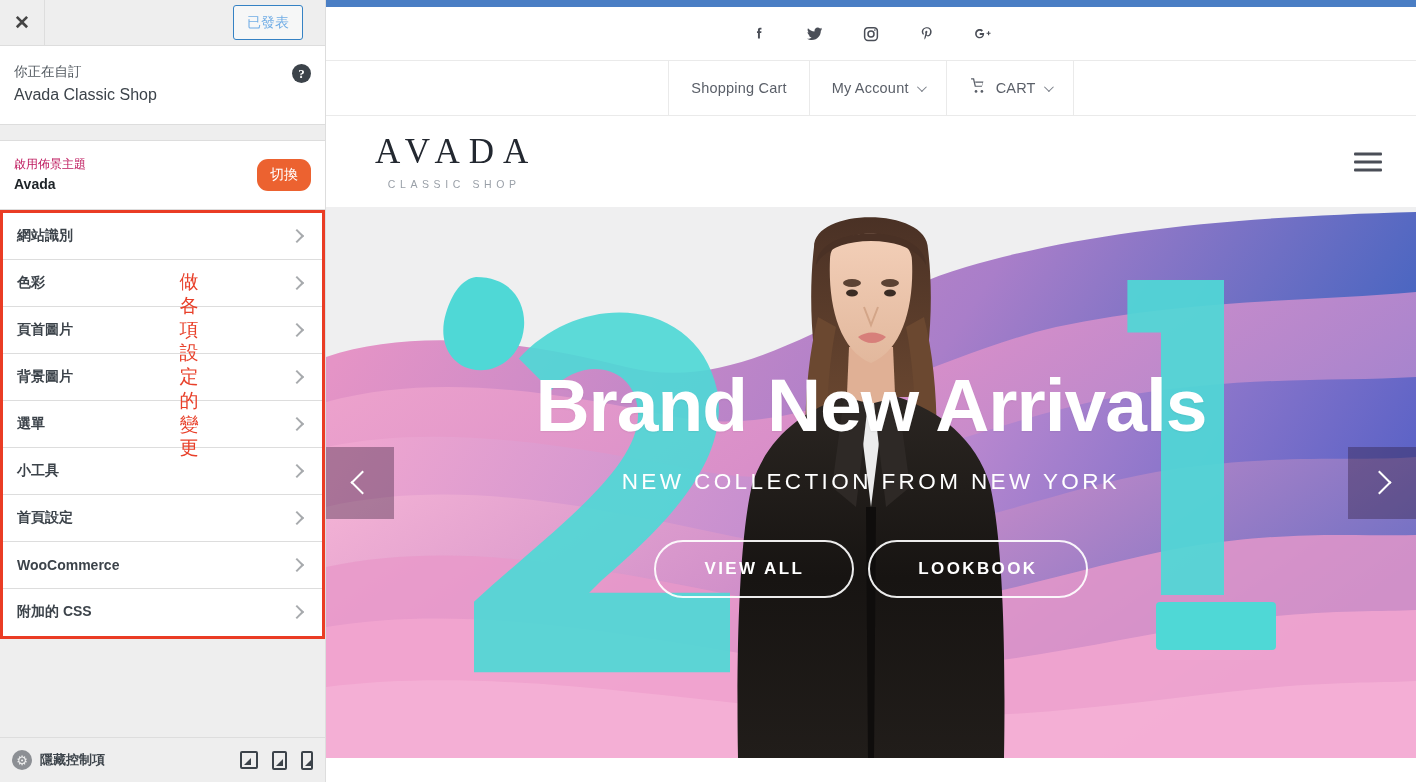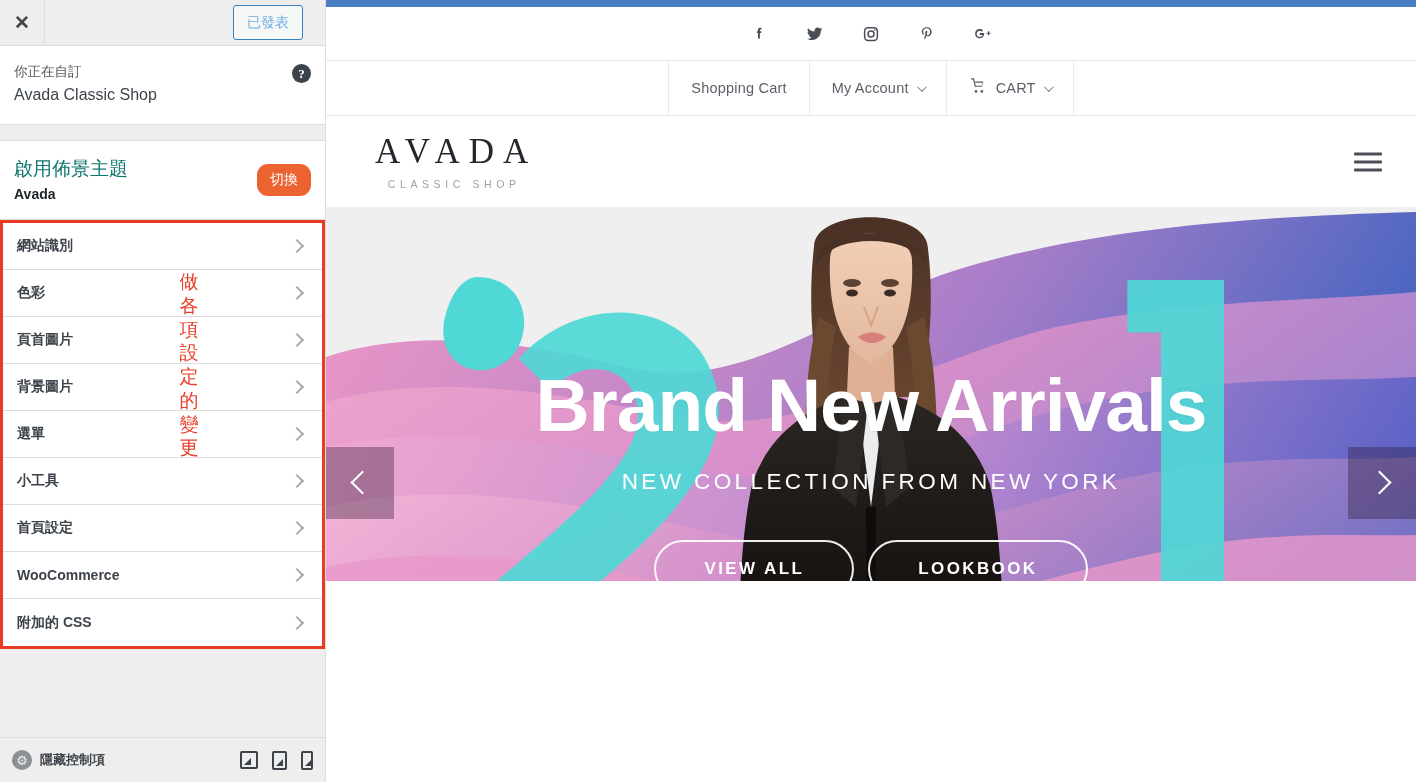--- a/index.html
+++ b/index.html
@@ -51,21 +51,21 @@
     cursor: pointer; font-family: "Liberation Serif", serif;
   }
 
   .cz-gap { height: 15px; background: #eee; }
 
   .cz-theme {
     background: #fff; border-top: 1px solid #ddd; border-bottom: 1px solid #ddd;
     padding: 14px 14px; display: flex; align-items: center;
   }
   .cz-theme-info { flex: 1; }
-  .cz-theme-label { font-size: 19px; color: #0f766e; line-height: 1.5; }
+  .cz-theme-label { font-size: 12px; color: #be185d; line-height: 1.5; }
   .cz-theme-name { font-size: 14px; color: #1d2327; font-weight: 700; line-height: 1.5; margin-top: 1px; }
   .cz-switch-btn {
     background: #ec6230; color: #fff; border: none; border-radius: 11px;
     font-size: 14px; padding: 7px 13px; cursor: pointer;
     font-family: "Liberation Sans", sans-serif;
   }
 
   
   .cz-menu-hl {
     position: relative;
@@ -115,21 +115,21 @@
   }
   .cz-dev.tablet { width: 15px; height: 19px; }
   .cz-dev.mobile { width: 12px; height: 19px; }
   .cz-dev::after {
     content:''; position:absolute; left:2px; bottom:2px;
     border-left: 7px solid transparent; border-bottom: 7px solid #3c434a;
   }
 
   
   #preview {
-    flex: 1; height: 581px; position: relative; overflow: hidden; background: #fff;
+    flex: 1; height: 782px; position: relative; overflow: hidden; background: #fff;
   }
   .adminbar { height: 7px; background: #4a7ec4; }
 
   .site-social {
     height: 54px; border-bottom: 1px solid #eaeaea;
     display: flex; align-items: center; justify-content: center; gap: 26px;
     background: #fff;
   }
   .soc {
     width: 30px; height: 30px; display: flex; align-items: center; justify-content: center;

